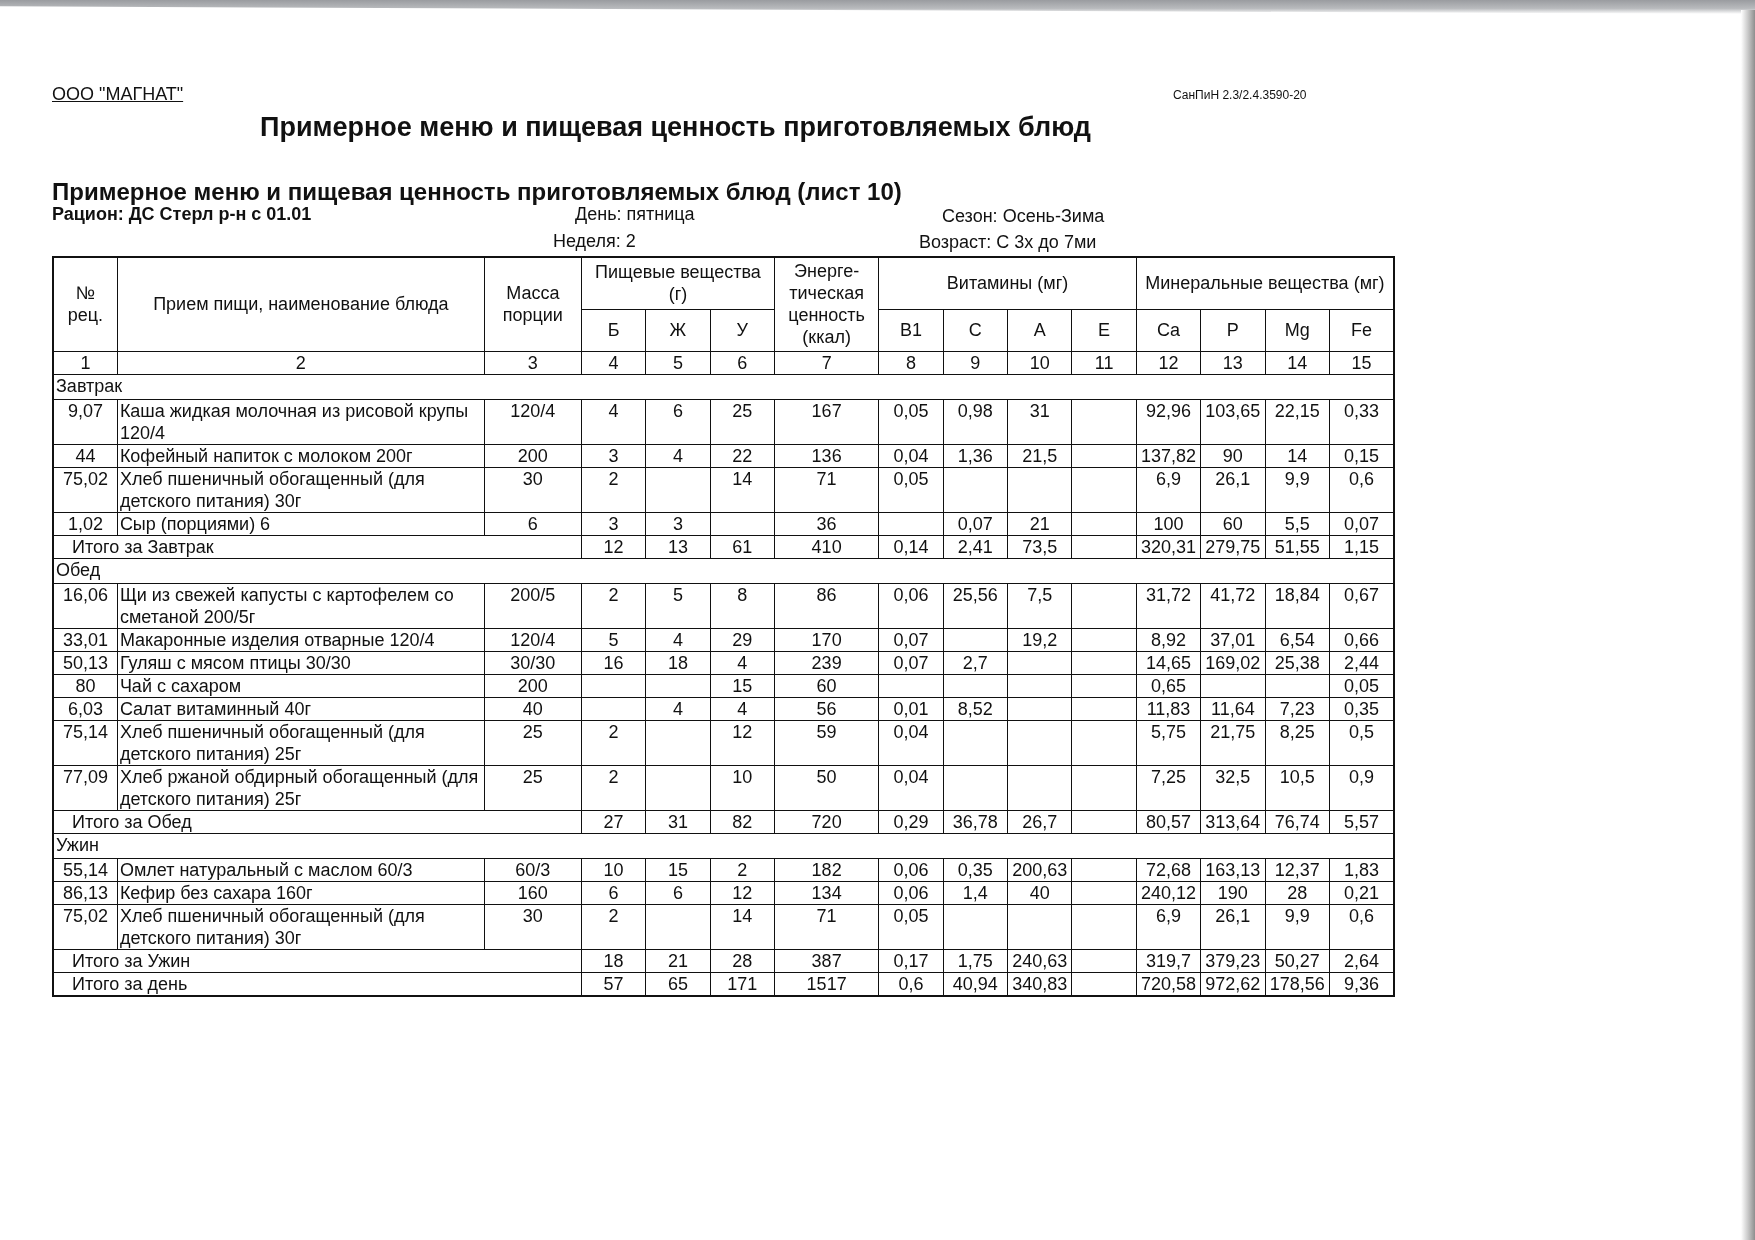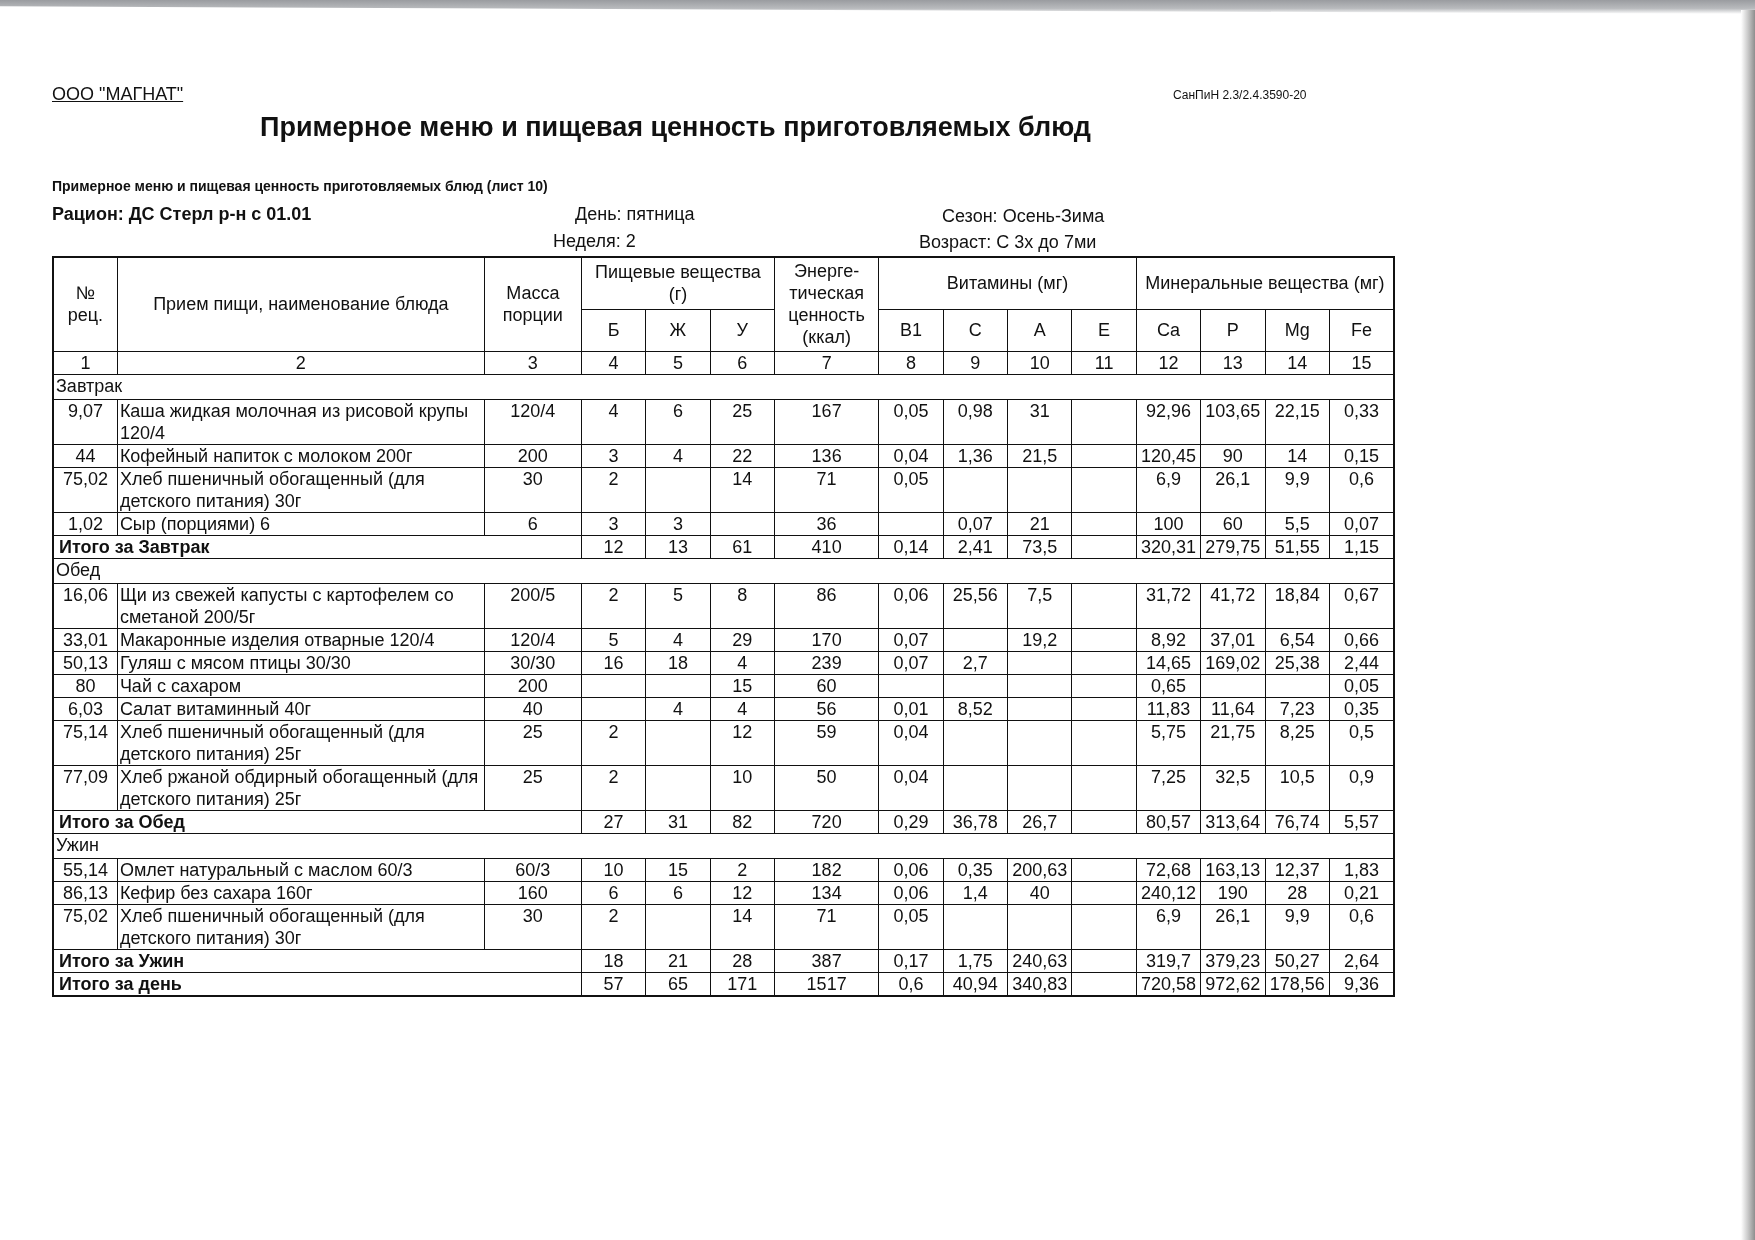--- a/index.html
+++ b/index.html
@@ -19,21 +19,21 @@
   .org {
     position: absolute; left: 52px; top: 84px; font-size: 18px; text-decoration: underline;
   }
   .sanpin {
     position: absolute; left: 1173px; top: 88px; font-size: 12px;
   }
   .main-title {
     position: absolute; left: 260px; top: 112px; font-size: 27px; font-weight: bold;
   }
   .subtitle {
-    position: absolute; left: 52px; top: 178px; font-size: 14px; font-weight: bold;
+    position: absolute; left: 52px; top: 178px; font-size: 24px; font-weight: bold;
   }
   .meta { position: absolute; font-size: 18px; }
   .meta b { font-weight: normal; }
   .meta-ration { left: 52px; top: 204px; font-weight: bold; text-align: right; }
   .meta-day { left: 575px; top: 204px; }
   .meta-week { left: 553px; top: 231px; }
   .meta-season { left: 942px; top: 206px; }
   .meta-age { left: 919px; top: 232px; text-align: center; }
 
   table.menu {
@@ -44,21 +44,21 @@
   table.menu td, table.menu th {
     border: 1.8px solid #111; padding: 0 2px; line-height: 22px; vertical-align: top;
     font-weight: normal;
   }
   table.menu th { vertical-align: middle; text-align: center; line-height: 22px; }
   .c { text-align: center; }
   .l { text-align: left; }
   .section td { font-weight: bold; padding-left: 6px; height: 24px; margin-top: 32px; }
   .total td { font-weight: bold; }
   .total td.num { font-weight: normal; }
-  .total td.label { padding-left: 5px; font-weight: bold; }
+  .total td.label { padding-left: 18px; }
   .num-row td { text-align: center; height: 22px; vertical-align: middle; }
 </style>
 </head>
 <body>
 
 <div class="scan-top"></div>
 <div class="scan-right"></div>
 
 <div class="org">ООО "МАГНАТ"</div>
 <div class="sanpin">СанПиН 2.3/2.4.3590-20</div>
@@ -171,21 +171,21 @@
         <td class="l">Кофейный напиток с молоком 200г</td>
         <td class="c">200</td>
         <td class="c">3</td>
         <td class="c">4</td>
         <td class="c">22</td>
         <td class="c">136</td>
         <td class="c">0,04</td>
         <td class="c">1,36</td>
         <td class="c">21,5</td>
         <td class="c"></td>
-        <td class="c">120,45</td>
+        <td class="c">137,82</td>
         <td class="c">90</td>
         <td class="c">14</td>
         <td class="c">0,15</td>
       </tr>
       <tr>
         <td class="c">75,02</td>
         <td class="l">Хлеб пшеничный обогащенный (для детского питания) 30г</td>
         <td class="c">30</td>
         <td class="c">2</td>
         <td class="c"></td>

